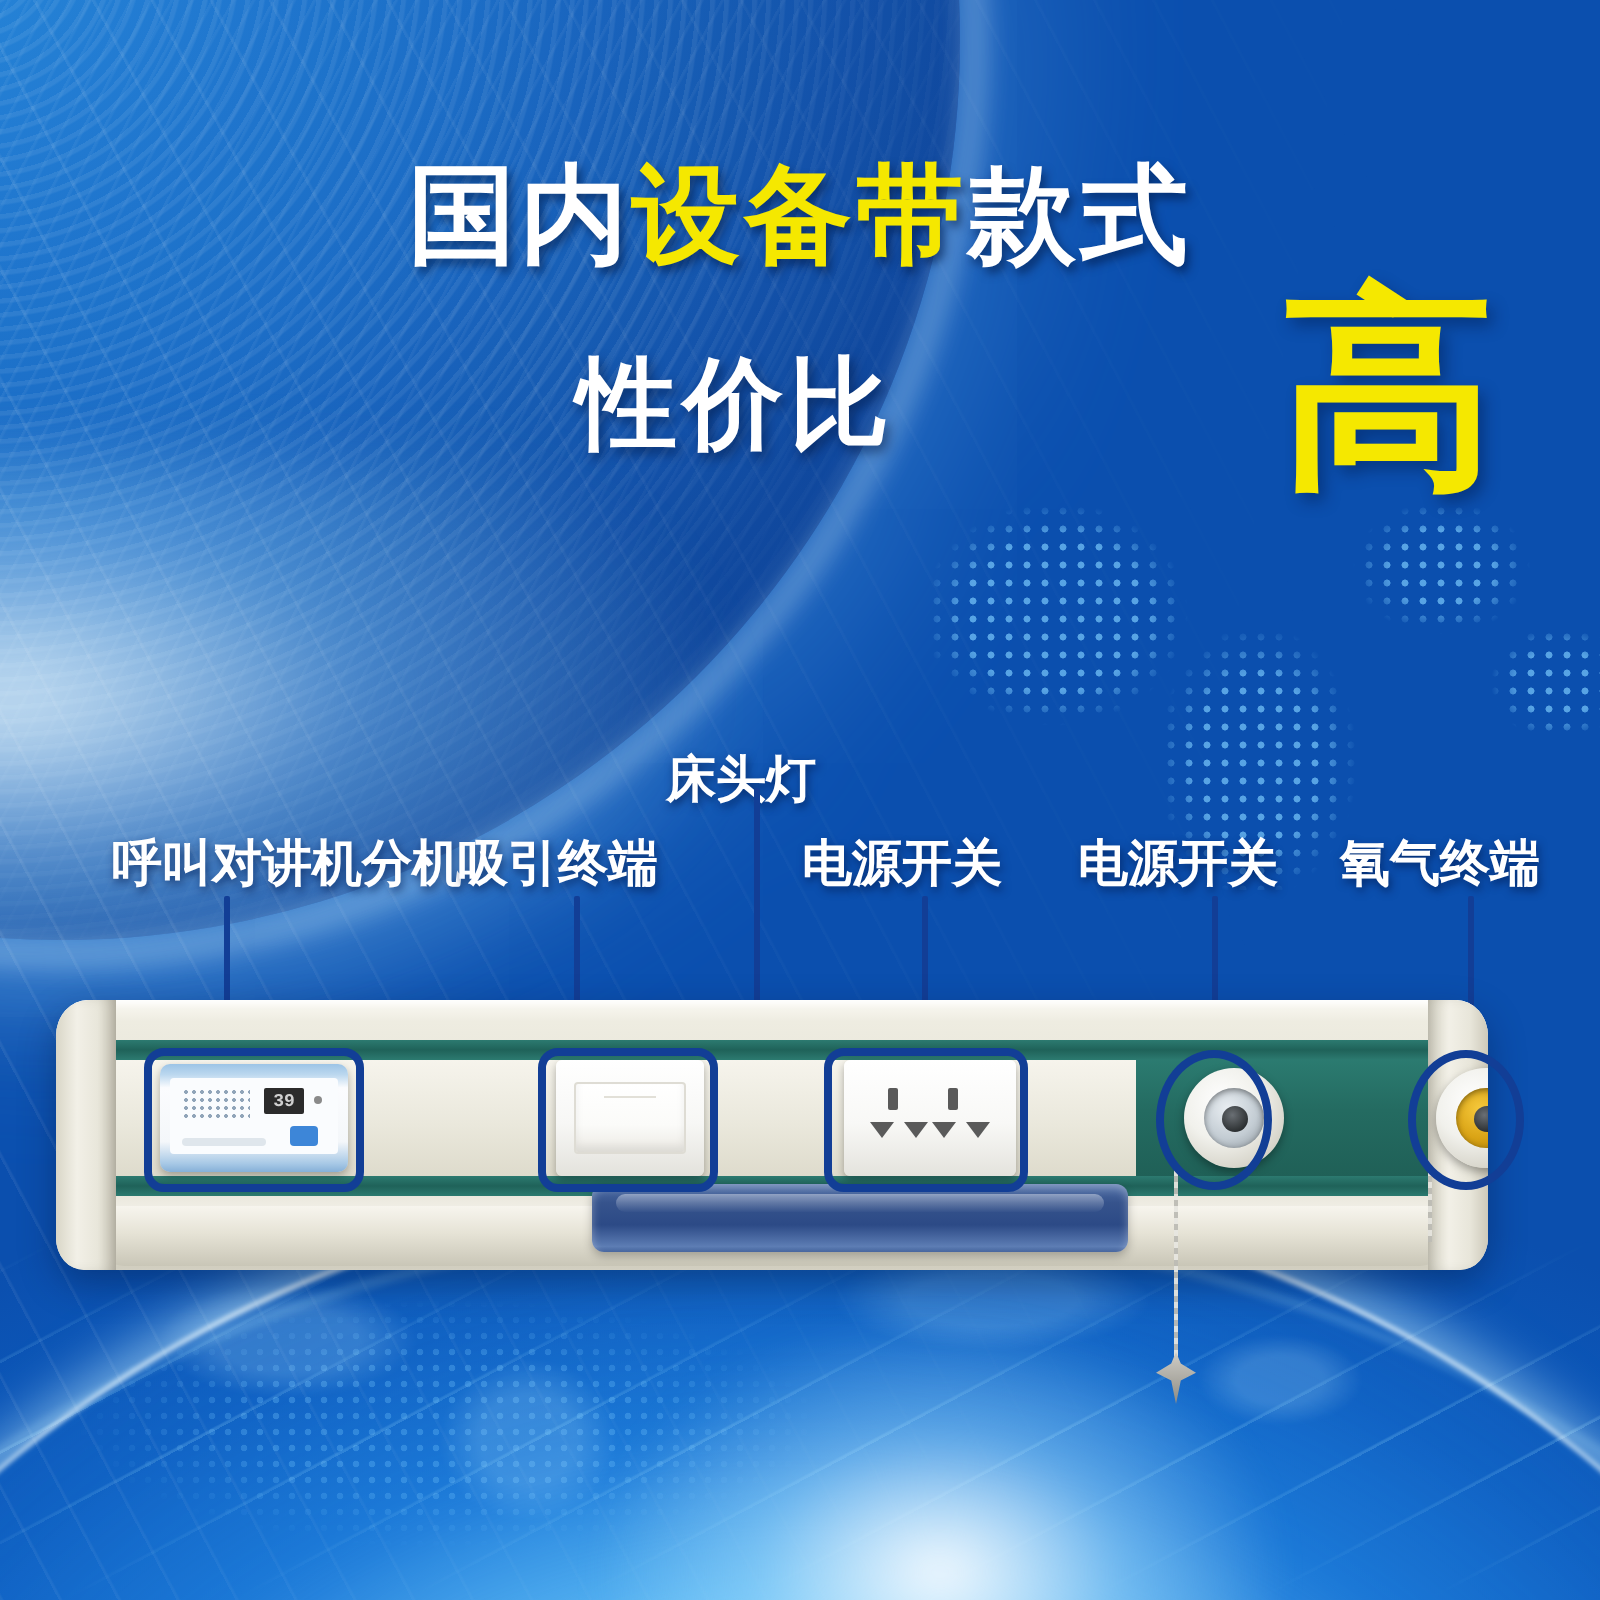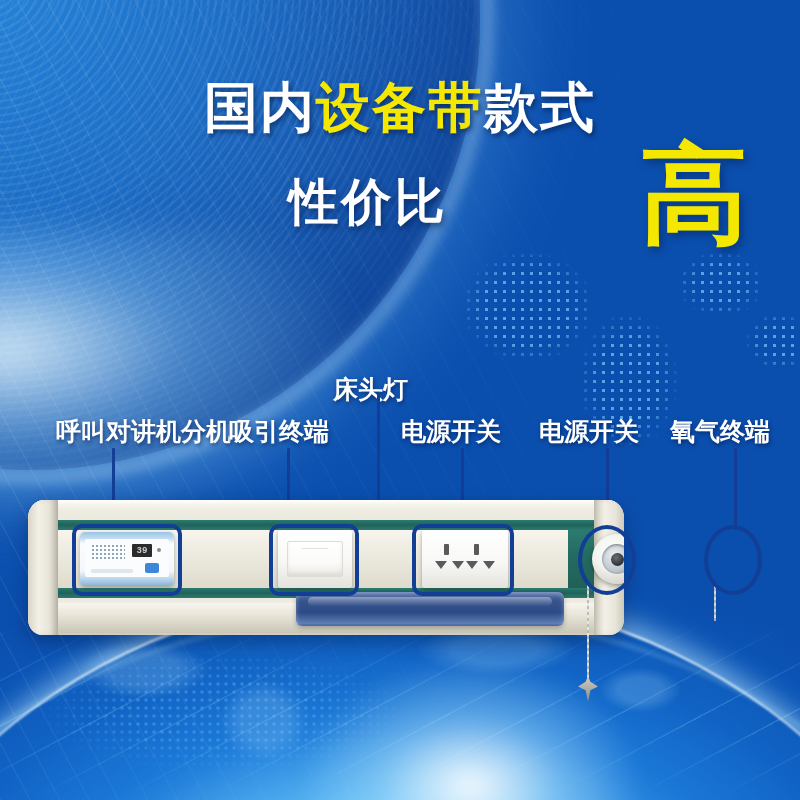--- a/index.html
+++ b/index.html
@@ -179,21 +179,21 @@
     position:absolute;
     width:3px;
     background:#123e96;
     border-radius:1px;
   }
 
   
   #panel {
     position:absolute;
     left:28px; top:500px;
-    width:596px; height:135px;text-decoration:underline;
+    width:716px; height:135px;text-decoration:underline;
   }
   .panel-body {
     position:absolute; inset:0;
     border-radius:16px 16px 14px 14px / 18px 18px 16px 16px;
     background:linear-gradient(180deg,#fbfaf4 0%,#eeece1 8%,#e6e4d7 40%,#dedbcd 62%,#f4f2ea 80%,#cfccbd 100%);
     box-shadow:0 7px 18px rgba(0,20,60,0.38), inset 0 2px 3px rgba(255,255,255,0.85);
     overflow:hidden;
   }
   .cap {
     position:absolute; top:0; height:100%; width:30px;

